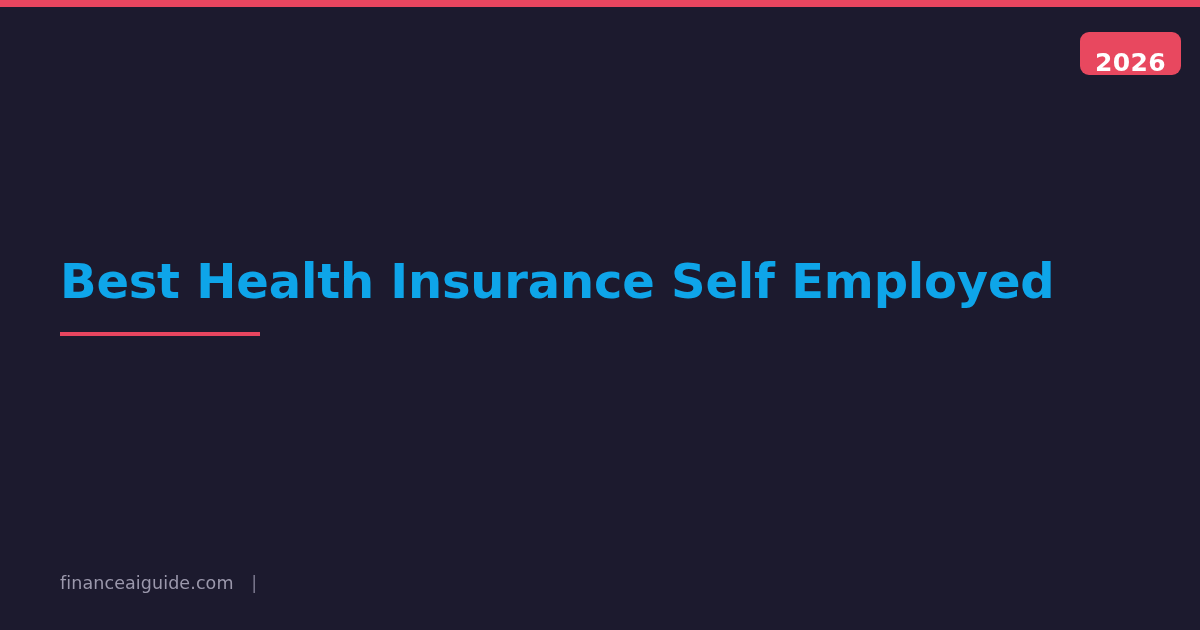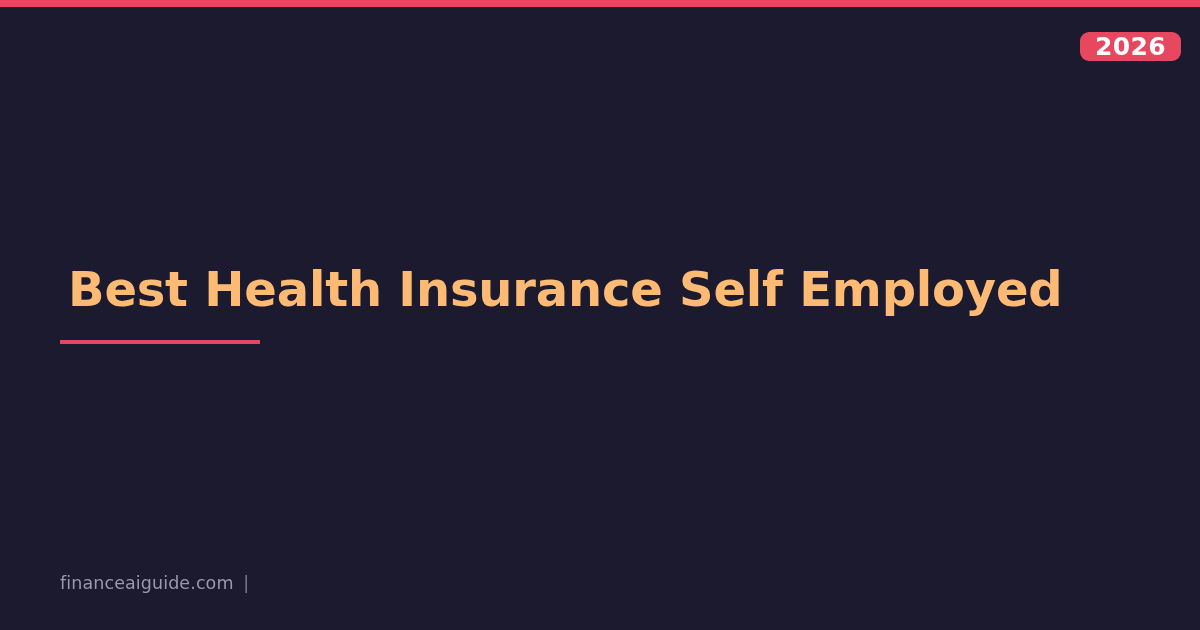--- a/index.html
+++ b/index.html
@@ -34,69 +34,69 @@
     height: 7px;
     background: #e8455f;
   }
 
   
   .year-badge {
     position: absolute;
     top: 32px;
     left: 1080px;
     width: 101px;
-    height: 29px;
+    height: 43px;
     border-radius: 9px;
     background: #e8485f;
     display: flex;
-    align-items: center;
+    align-items: flex-end;
     justify-content: center;
   }
 
   .year-badge-label {
     font-size: 25px;
     font-weight: bold;
     color: #ffffff;
     letter-spacing: 0.3px;
     line-height: 1;
   }
 
   
   .headline-block {
     position: absolute;
     left: 60px;
     top: 255px;
     width: 1060px;
   }
 
   .headline {
-    margin: 8px;
+    margin: 0;
     font-size: 48px;
     font-weight: bold;
     line-height: 1.12;
-    color: #fdba74;
+    color: #0ea5e9;
     letter-spacing: -0.2px;
     white-space: nowrap;
   }
 
   .headline-rule {
     margin-top: 23px;
     width: 200px;
     height: 4px;
     background: #e8455f;
   }
 
   
   .footer {
     position: absolute;
     left: 60px;
     top: 571px;
     display: flex;
     align-items: baseline;
-    gap: 4px;
+    gap: 12px;
   }
 
   .footer-text {
     font-size: 17.5px;
     font-weight: normal;
     color: #9b98ac;
     line-height: 1.4;
     letter-spacing: 0.1px;
     white-space: pre;
   }

